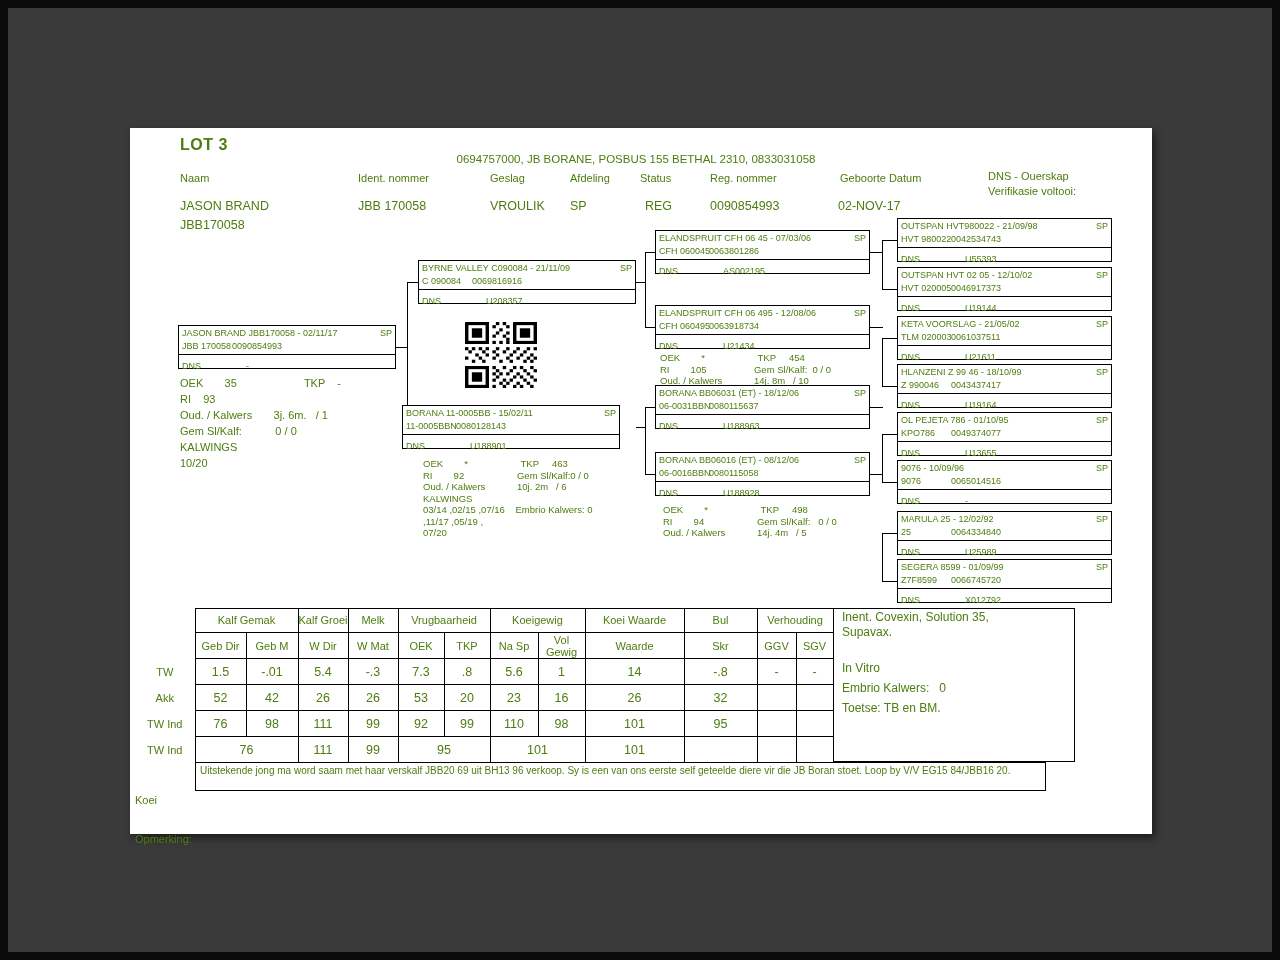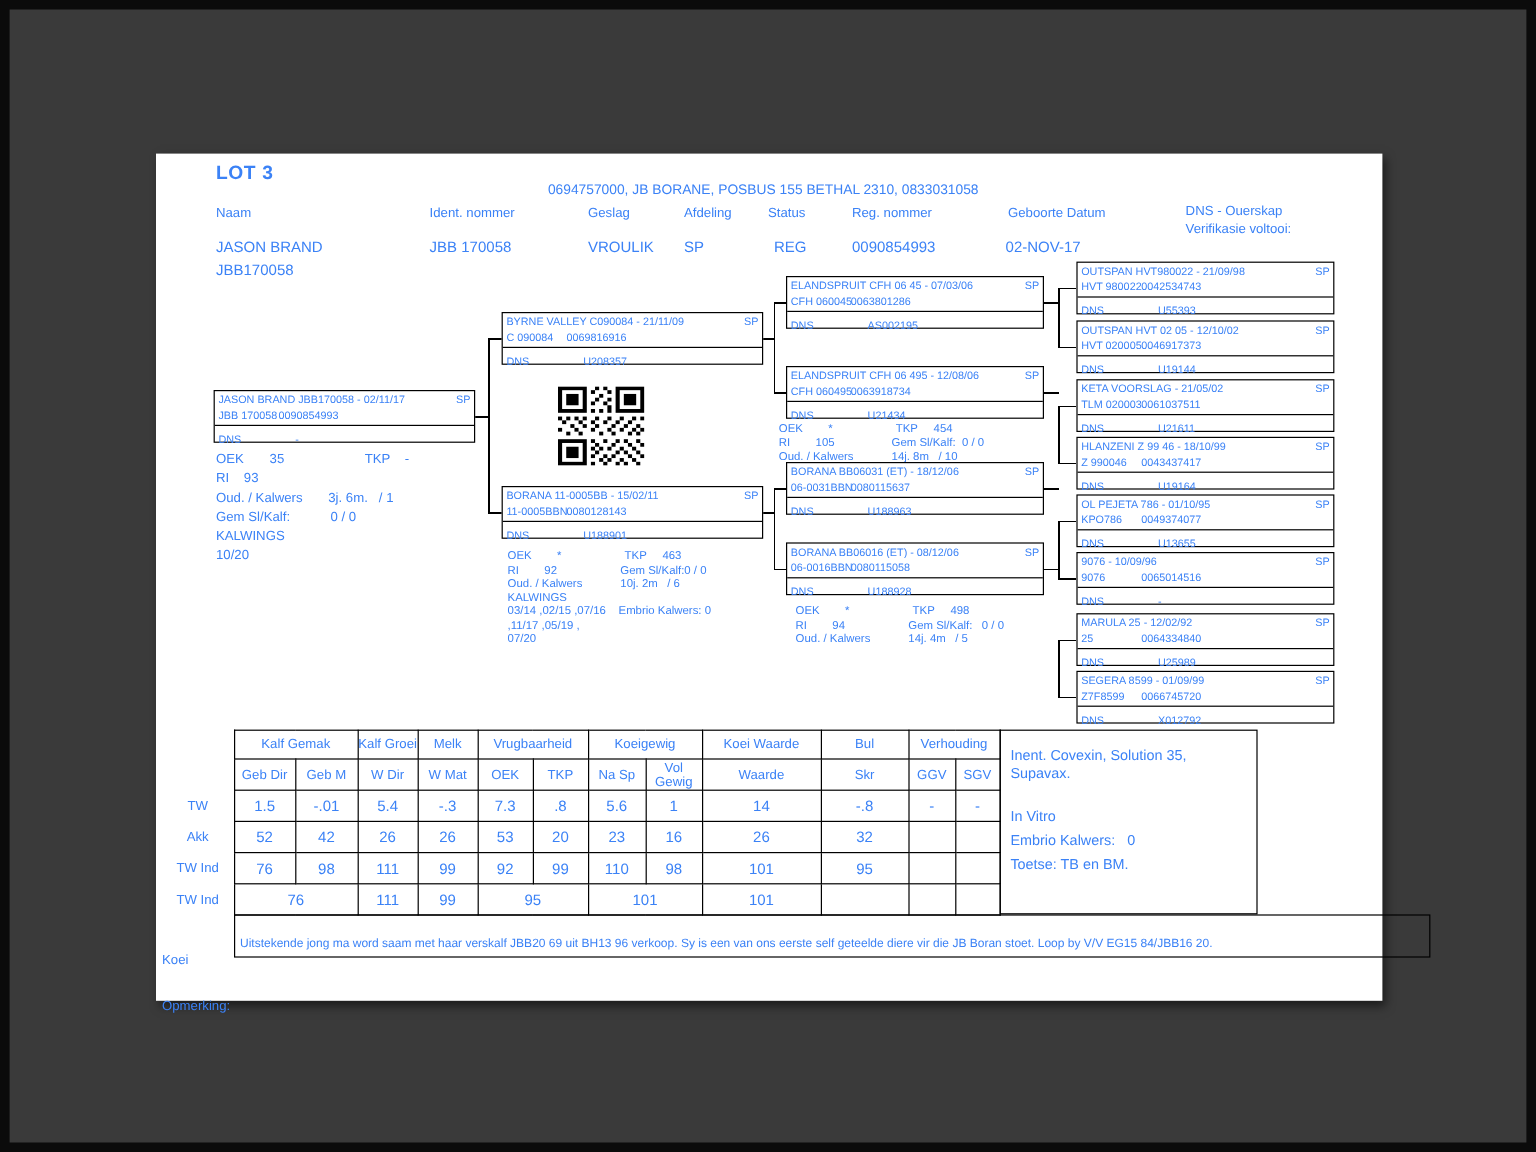--- a/index.html
+++ b/index.html
@@ -1,21 +1,21 @@
 <!DOCTYPE html>
 <html><head>
 <meta charset="utf-8">
 <style>
   * { margin:0; padding:0; box-sizing:border-box; }
   html,body { width:1280px; height:960px; }
   body { background:#000; font-family:"Liberation Sans", sans-serif; }
   .screen { position:relative; width:1280px; height:960px; background:#3a3a3a;
             box-shadow: inset 0 0 0 8px #0b0b0b; overflow:hidden; }
   .page { position:absolute; left:130px; top:128px; width:1022px; height:706px;
-          background:#fff; color:#3b82f6; box-shadow:3px 4px 8px rgba(0,0,0,.55); }
+          background:#fff; color:#4d7c0f; box-shadow:3px 4px 8px rgba(0,0,0,.55); }
   .abs { position:absolute; white-space:pre; }
   .lot { font-size:16px; font-weight:bold; letter-spacing:.5px; }
   .contact { font-size:11.5px; }
   .hlabel { font-size:11px; }
   .hvalue { font-size:12.5px; }
 
   
   .pbox { position:absolute; height:44px; border:1px solid #000; background:#fff;
           font-size:9px; line-height:10px; }
   .pbox-title { position:absolute; left:3px; top:2px; right:15px; white-space:nowrap; overflow:hidden; }
@@ -37,28 +37,28 @@
   
   table.stat { position:absolute; left:5px; top:480px; border-collapse:collapse;
                table-layout:fixed; }
   table.stat td { border:1px solid #000; text-align:center; vertical-align:middle;
                   padding:0; overflow:hidden; }
   table.stat td.nob { border:none; font-size:11px; }
   tr.grow td { height:24px; font-size:11px; line-height:11px; }
   tr.crow td { height:26px; font-size:11px; line-height:12px; }
   tr.drow td { height:26px; font-size:12.5px; }
 
-  .rpanel { position:absolute; left:703px; top:480px; width:215px; height:154px;
-            border:1px solid #000; padding:13px 8px; font-size:12px; }
+  .rpanel { position:absolute; left:703px; top:480px; width:242px; height:154px;
+            border:1px solid #000; padding:1px 8px; font-size:12px; }
   .rpanel .rp-inent { width:175px; line-height:15px; margin-bottom:21px; }
   .rpanel .rp-line { margin-bottom:6px; white-space:pre; }
 
   .telerlabel { font-size:11px; line-height:13px; }
-  .telerbox { position:absolute; left:65px; top:634px; width:997px; height:29px;
-              border:1px solid #000; padding:17px 4px; font-size:10px; line-height:13px; }
+  .telerbox { position:absolute; left:65px; top:634px; width:851px; height:29px;
+              border:1px solid #000; padding:1px 4px; font-size:10px; line-height:13px; }
   .footer { font-size:11px; }
 </style>
 </head>
 <body>
 
 <div class="screen">
 <div class="page">
 
   <svg class="wires" width="1022" height="706">
     <path d="M266 219.5 H277.5 M277.5 154 V300 M277 154.5 H288 M277 299.5 H288
@@ -201,21 +201,21 @@
     <div>10/20</div>
   </div>
 
   <div class="pbox" style="left:288px;top:132px;width:218px">
     <div class="pbox-title">BYRNE VALLEY C090084 - 21/11/09</div>
     <div class="pbox-sp">SP</div>
     <div class="pbox-ids"><span class="f">C  090084</span><span>0069816916</span></div>
     <div class="pbox-dns"><span class="f">DNS</span><span>U208357</span></div>
   </div>
 
-  <div class="pbox" style="left:288px;top:277px;width:218px">
+  <div class="pbox" style="left:272px;top:277px;width:218px">
     <div class="pbox-title">BORANA 11-0005BB - 15/02/11</div>
     <div class="pbox-sp">SP</div>
     <div class="pbox-ids"><span class="f">11-0005BBN</span><span>0080128143</span></div>
     <div class="pbox-dns"><span class="f">DNS</span><span>U188901</span></div>
   </div>
   <div class="stats sm" style="left:293px;top:330px">
     <div>OEK        *                    TKP     463</div>
     <div>RI        92                    Gem Sl/Kalf:0 / 0</div>
     <div>Oud. / Kalwers            10j. 2m   / 6</div>
     <div>KALWINGS</div>
@@ -230,21 +230,21 @@
     <div class="pbox-ids"><span class="f">CFH 060045</span><span>0063801286</span></div>
     <div class="pbox-dns"><span class="f">DNS</span><span>AS002195</span></div>
   </div>
 
   <div class="pbox" style="left:525px;top:177px;width:215px">
     <div class="pbox-title">ELANDSPRUIT CFH 06 495 - 12/08/06</div>
     <div class="pbox-sp">SP</div>
     <div class="pbox-ids"><span class="f">CFH 060495</span><span>0063918734</span></div>
     <div class="pbox-dns"><span class="f">DNS</span><span>U21434</span></div>
   </div>
-  <div class="stats sm" style="left:519px;top:224px">
+  <div class="stats sm" style="left:530px;top:224px">
     <div>OEK        *                    TKP     454</div>
     <div>RI        105                  Gem Sl/Kalf:  0 / 0</div>
     <div>Oud. / Kalwers            14j. 8m   / 10</div>
   </div>
 
   <div class="pbox" style="left:525px;top:257px;width:215px">
     <div class="pbox-title">BORANA BB06031 (ET) - 18/12/06</div>
     <div class="pbox-sp">SP</div>
     <div class="pbox-ids"><span class="f">06-0031BBN</span><span>0080115637</span></div>
     <div class="pbox-dns"><span class="f">DNS</span><span>U188963</span></div>

